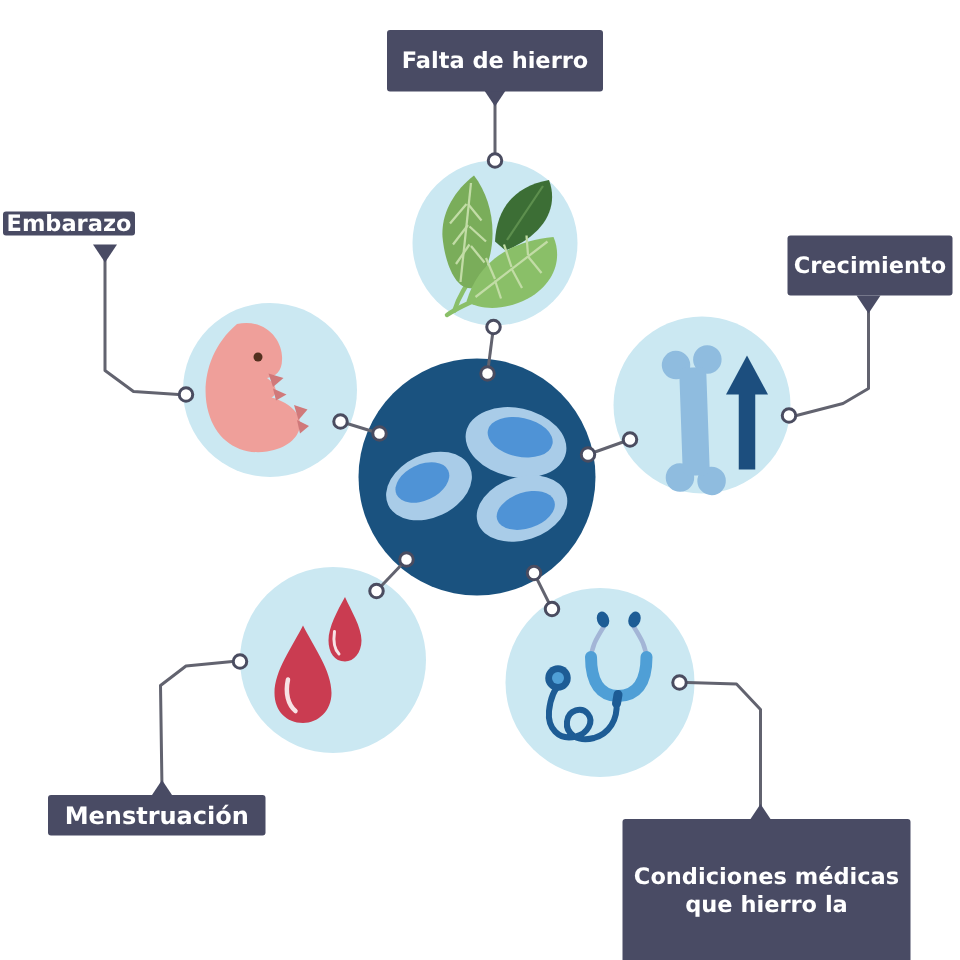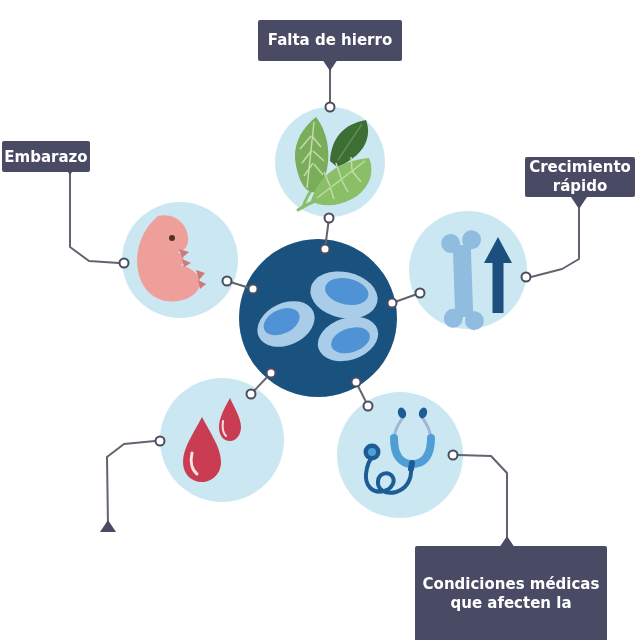--- a/index.html
+++ b/index.html
@@ -8,21 +8,21 @@
     font-family:"DejaVu Sans","Liberation Sans",sans-serif;
   }
   .art{position:absolute;left:0;top:0;width:640px;height:640px;}
   .label{
     position:absolute;background:#494b64;color:#ffffff;font-weight:bold;
     text-align:center;display:flex;flex-direction:column;justify-content:center;
     border-radius:2px;box-sizing:border-box;z-index:5;
   }
   .label span{display:block;}
   .lbl-falta{left:258px;top:20px;width:144px;height:41px;font-size:15px;line-height:19px;}
-  .lbl-embarazo{left:2px;top:141px;width:88px;height:31px;font-size:15px;line-height:24px;justify-content:center;}
+  .lbl-embarazo{left:2px;top:141px;width:88px;height:16px;font-size:15px;line-height:24px;justify-content:center;}
   .lbl-crecimiento{left:525px;top:157px;width:110px;height:40px;font-size:15px;line-height:19px;}
   .lbl-menstruacion{left:32px;top:530px;width:145px;height:27px;font-size:16px;line-height:27px;}
   .lbl-condiciones{left:415px;top:546px;width:192px;height:96px;font-size:15px;line-height:19px;}
 </style>
 </head>
 <body>
 
 <div class="stage">
 
   <svg class="art" viewBox="0 0 640 640">
@@ -173,22 +173,24 @@
   <div class="label lbl-falta">
     <span>Falta de hierro</span>
   </div>
 
   <div class="label lbl-embarazo">
     <span>Embarazo</span>
   </div>
 
   <div class="label lbl-crecimiento">
     <span>Crecimiento</span>
-    <span>rápido</span>
   </div>
 
+  <div class="label lbl-menstruacion">
+    <span>Menstruación</span>
+  </div>
 
   <div class="label lbl-condiciones">
     <span>Condiciones médicas</span>
-    <span>que afecten la</span>
+    <span>que hierro la</span>
   </div>
 
 </div>
 
 </body></html>

